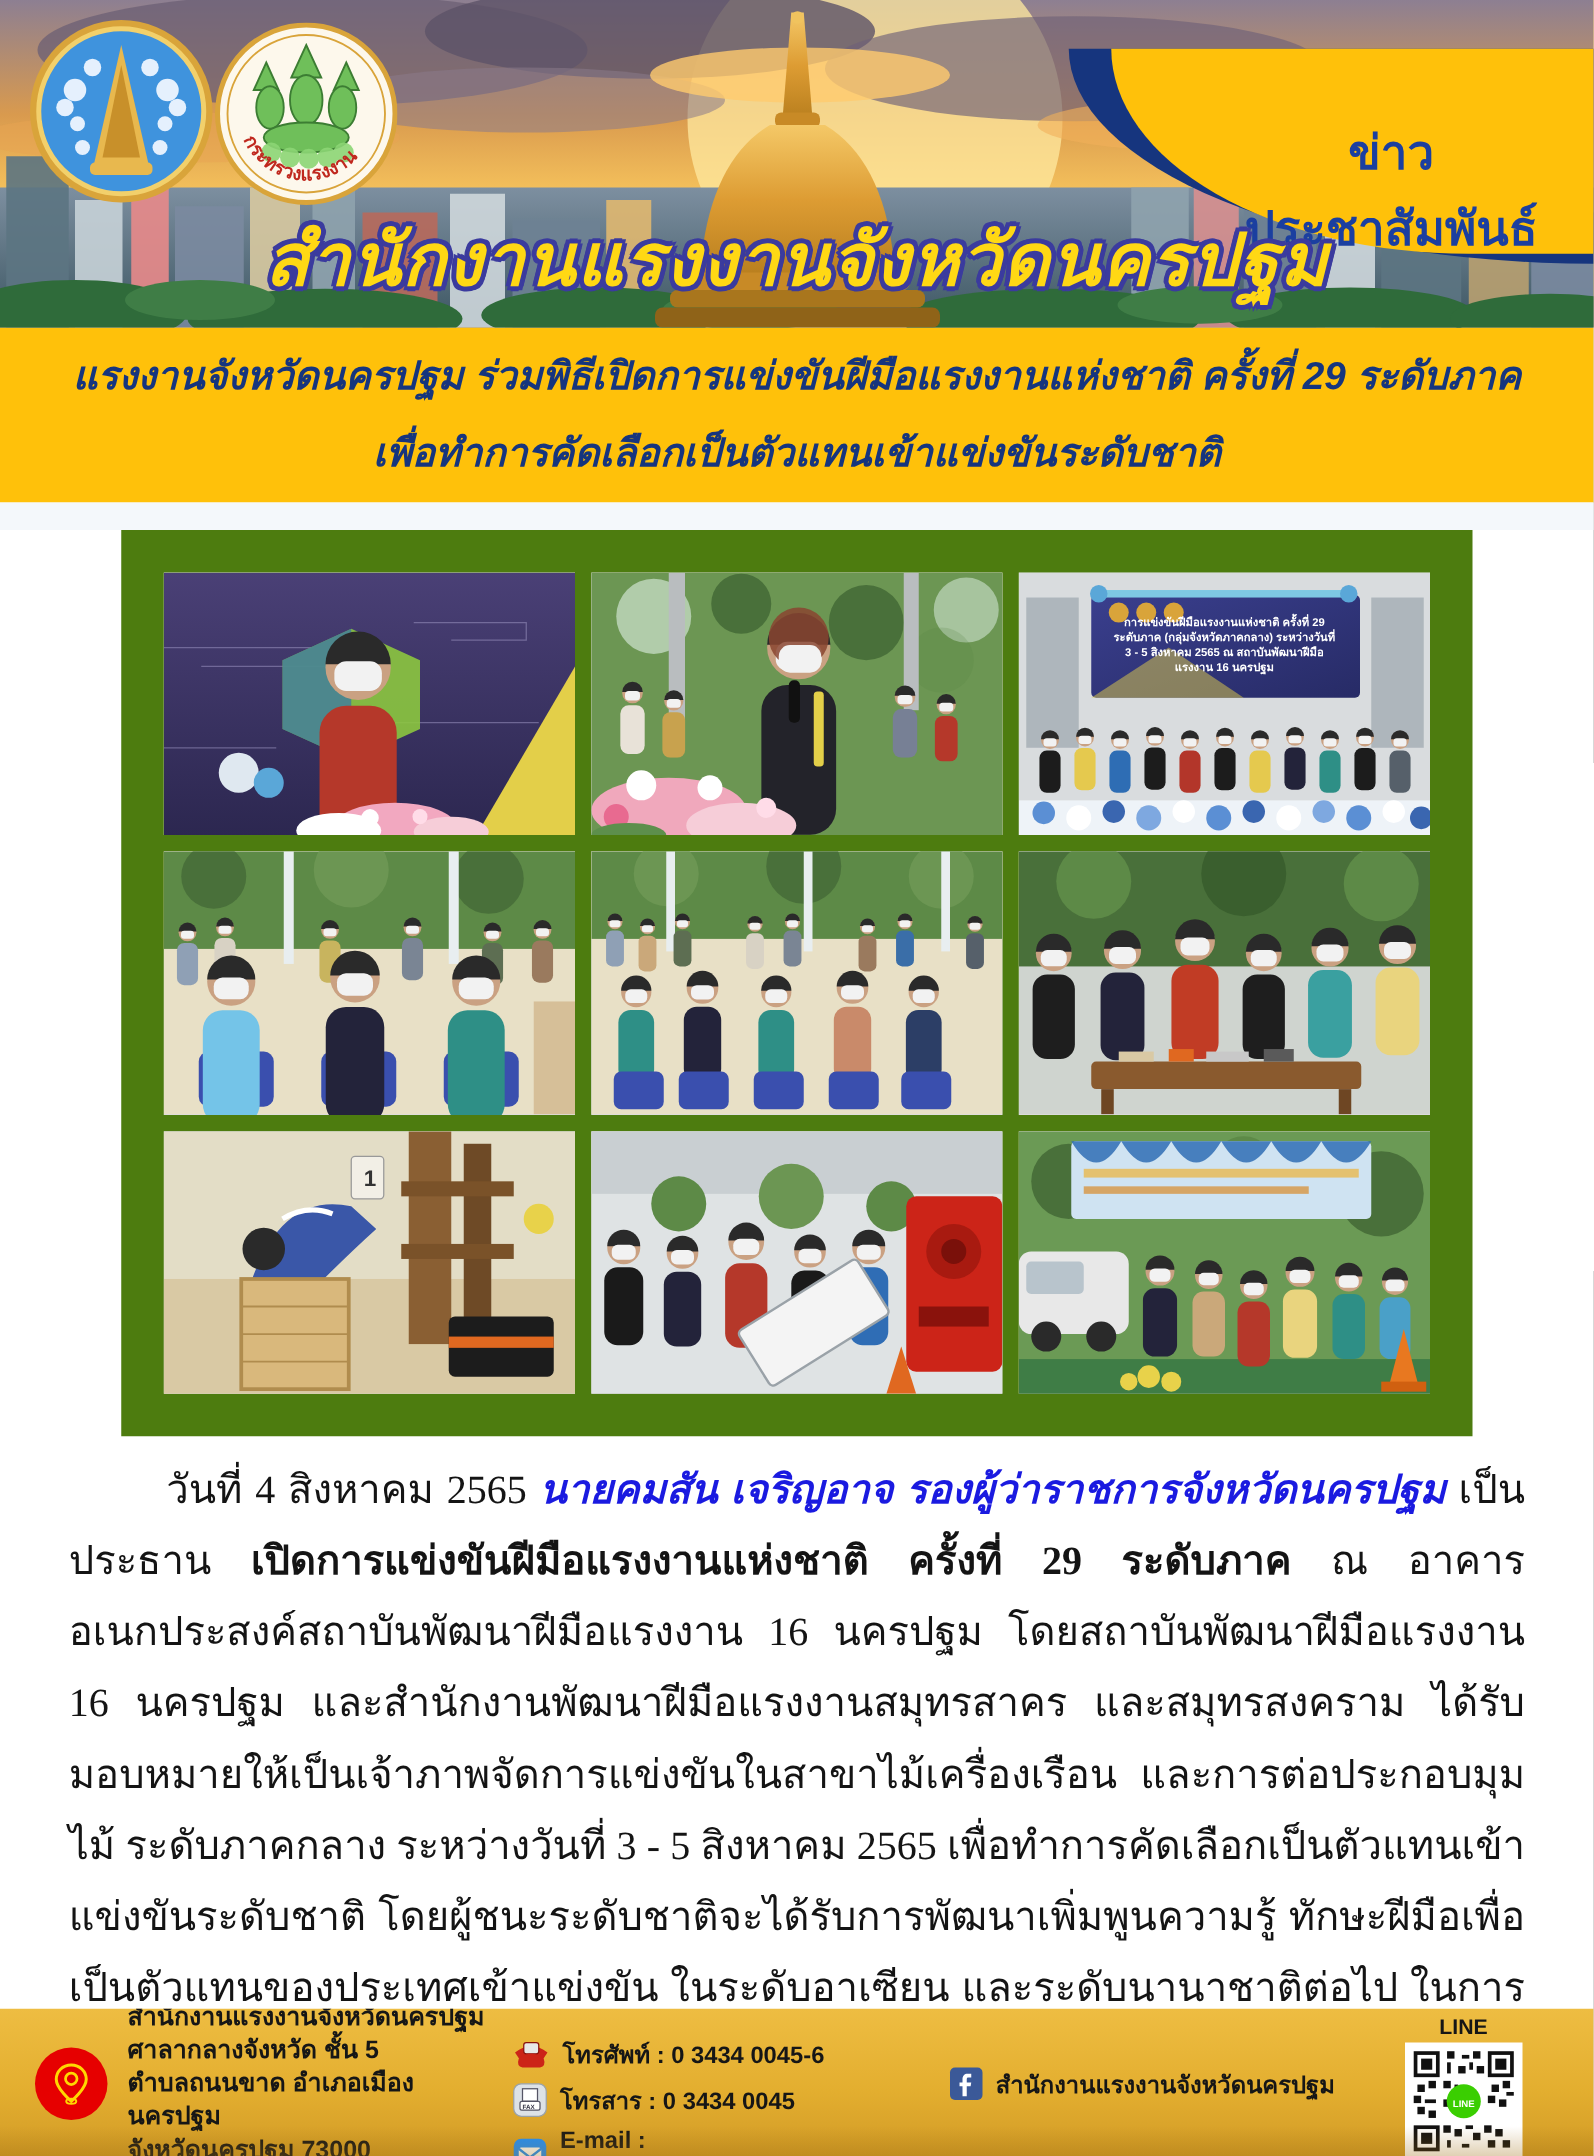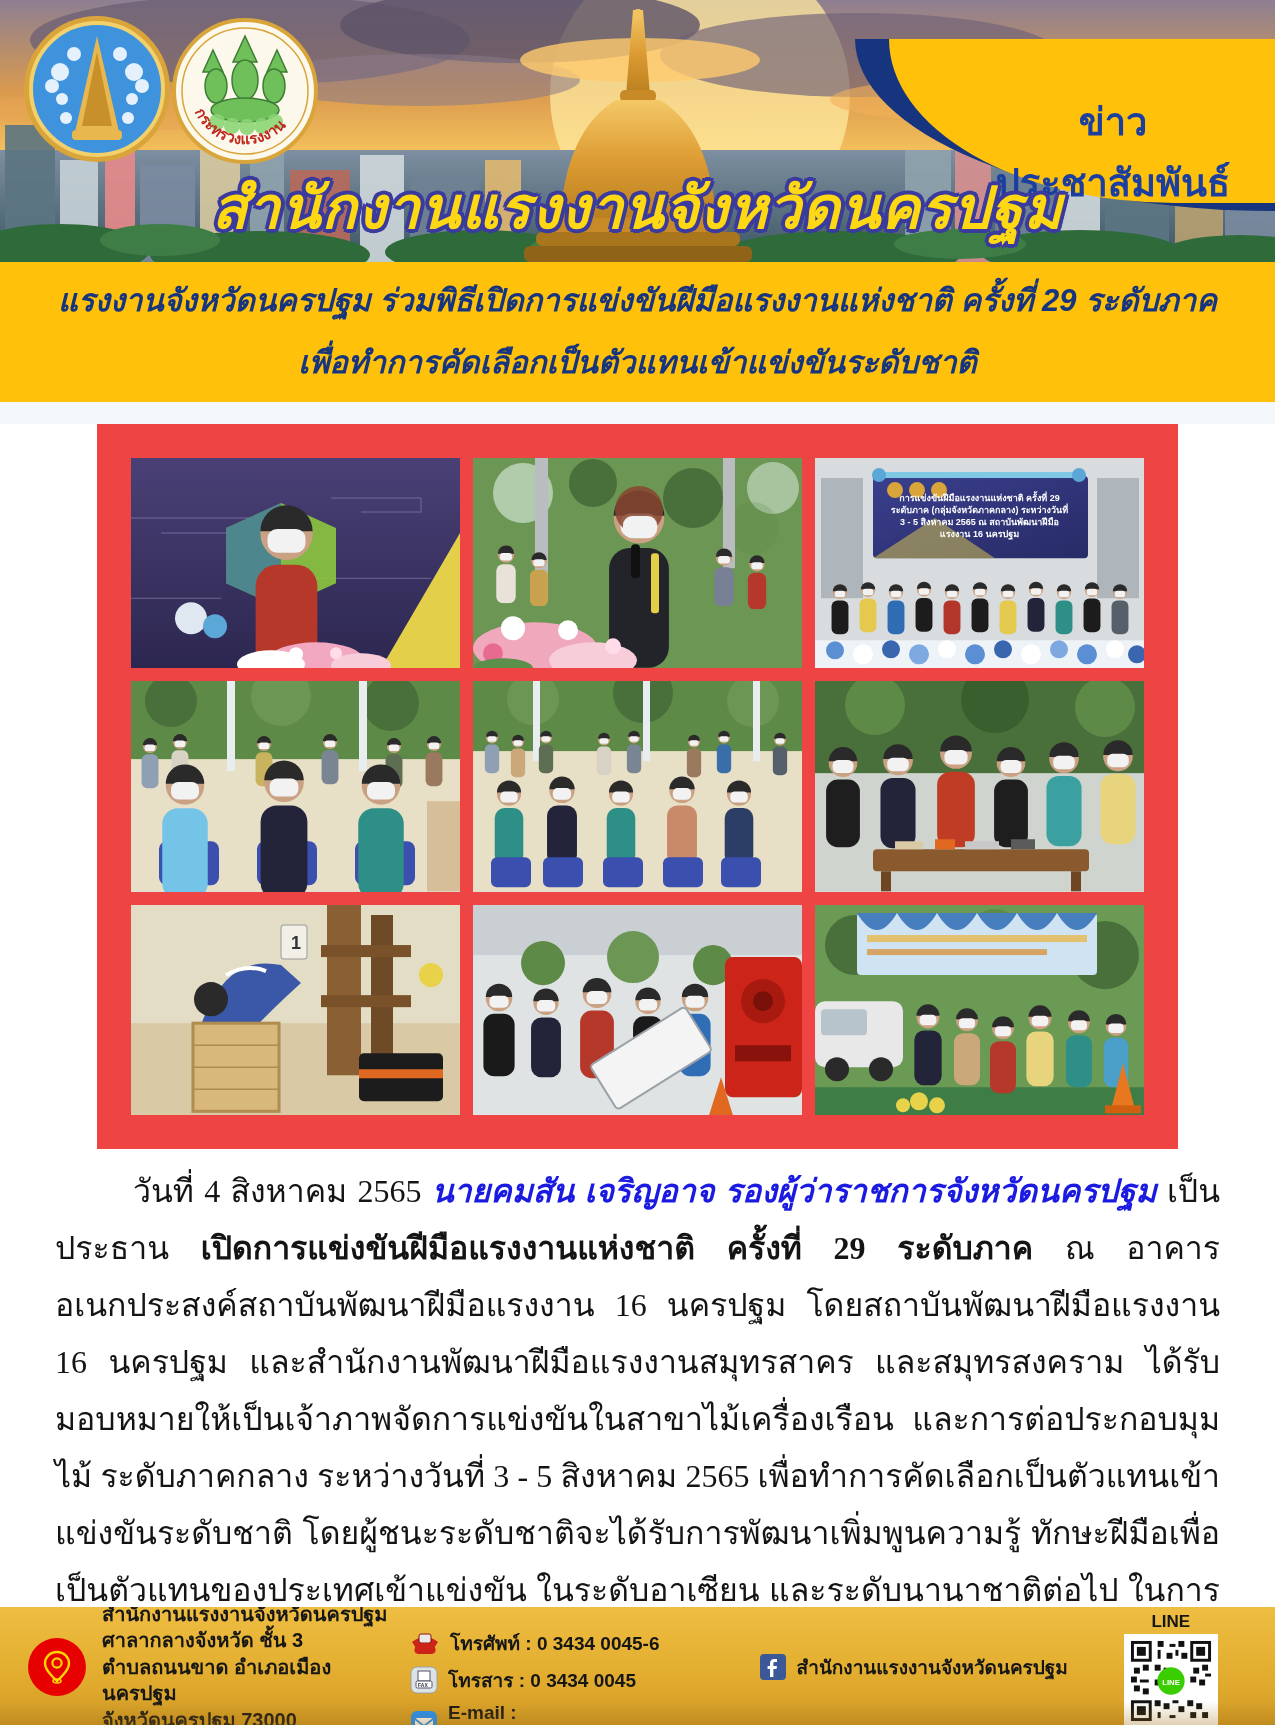--- a/index.html
+++ b/index.html
@@ -20,21 +20,21 @@
   .main-title{position:absolute;left:0;right:0;bottom:8px;text-align:center;font-weight:bold;font-style:italic;
     font-size:58px;letter-spacing:1px;color:#ffd814;
     text-shadow:-3px -3px 0 #3b3b9e,3px -3px 0 #3b3b9e,-3px 3px 0 #3b3b9e,3px 3px 0 #3b3b9e,0 -4px 0 #3b3b9e,0 4px 0 #3b3b9e,-4px 0 0 #3b3b9e,4px 0 0 #3b3b9e;}
 
   
   .headline{width:1275px;height:140px;background:#ffc10a;display:flex;flex-direction:column;justify-content:center;align-items:center;gap:23px;}
   .headline div{font-size:31px;font-weight:bold;font-style:italic;color:#16357e;line-height:1.25;}
 
   
   .gap-strip{height:22px;background:#f4f8fb;}
-  .panel{box-sizing:border-box;margin:0 97px;width:1081px;height:725px;background:#ef4444;
+  .panel{box-sizing:border-box;margin:0 97px;width:1081px;height:725px;background:#4d7c0f;
     padding:34px;display:grid;grid-template-columns:repeat(3,1fr);grid-template-rows:repeat(3,1fr);gap:13px;}
   .photo{position:relative;overflow:hidden;background:#ddd;}
   .photo svg{position:absolute;inset:0;width:100%;height:100%;display:block;}
   .photo3-banner-text{position:absolute;left:22%;top:16%;width:56%;font-size:9px;line-height:1.35;color:#ffffff;text-align:center;font-weight:bold;}
 
   
   .article{box-sizing:border-box;padding:14px 55px 0 55px;height:458px;}
   .article p{margin:0;font-size:32px;line-height:57px;text-align:justify;text-indent:78px;color:#141414;
     font-family:"Liberation Serif","DejaVu Serif",serif;}
   .seg-blue{color:#1a1ae0;font-weight:bold;font-style:italic;}
@@ -500,21 +500,21 @@
   <div class="footer">
     <div class="pin-circle">
       <svg width="30" height="34" viewBox="0 0 30 34">
         <path d="M15 2 C8 2 3 7.2 3 13.4 C3 21 15 31 15 31 C15 31 27 21 27 13.4 C27 7.2 22 2 15 2 Z" fill="none" stroke="#ffd700" stroke-width="2.4"></path>
         <circle cx="15" cy="13" r="4.6" fill="none" stroke="#ffd700" stroke-width="2.2"></circle>
         <ellipse cx="15" cy="31" rx="4" ry="2" fill="none" stroke="#ffd700" stroke-width="1.6"></ellipse>
       </svg>
     </div>
     <div class="addr">
         <div>สำนักงานแรงงานจังหวัดนครปฐม</div>
-        <div>ศาลากลางจังหวัด ชั้น 3</div>
+        <div>ศาลากลางจังหวัด ชั้น 5</div>
         <div>ตำบลถนนขาด อำเภอเมืองนครปฐม</div>
         <div>จังหวัดนครปฐม 73000</div>
       </div>
 
     <div class="contact-col">
       <div class="frow">
         <span class="ic">
           <svg width="30" height="26" viewBox="0 0 30 26">
             <path d="M2 12 Q15 2 28 12 L24 18 Q15 11 6 18 Z" fill="#cc2418"></path>
             <rect x="9" y="4" width="12" height="9" rx="2" fill="#e8e8e8" stroke="#8a120c"></rect>

